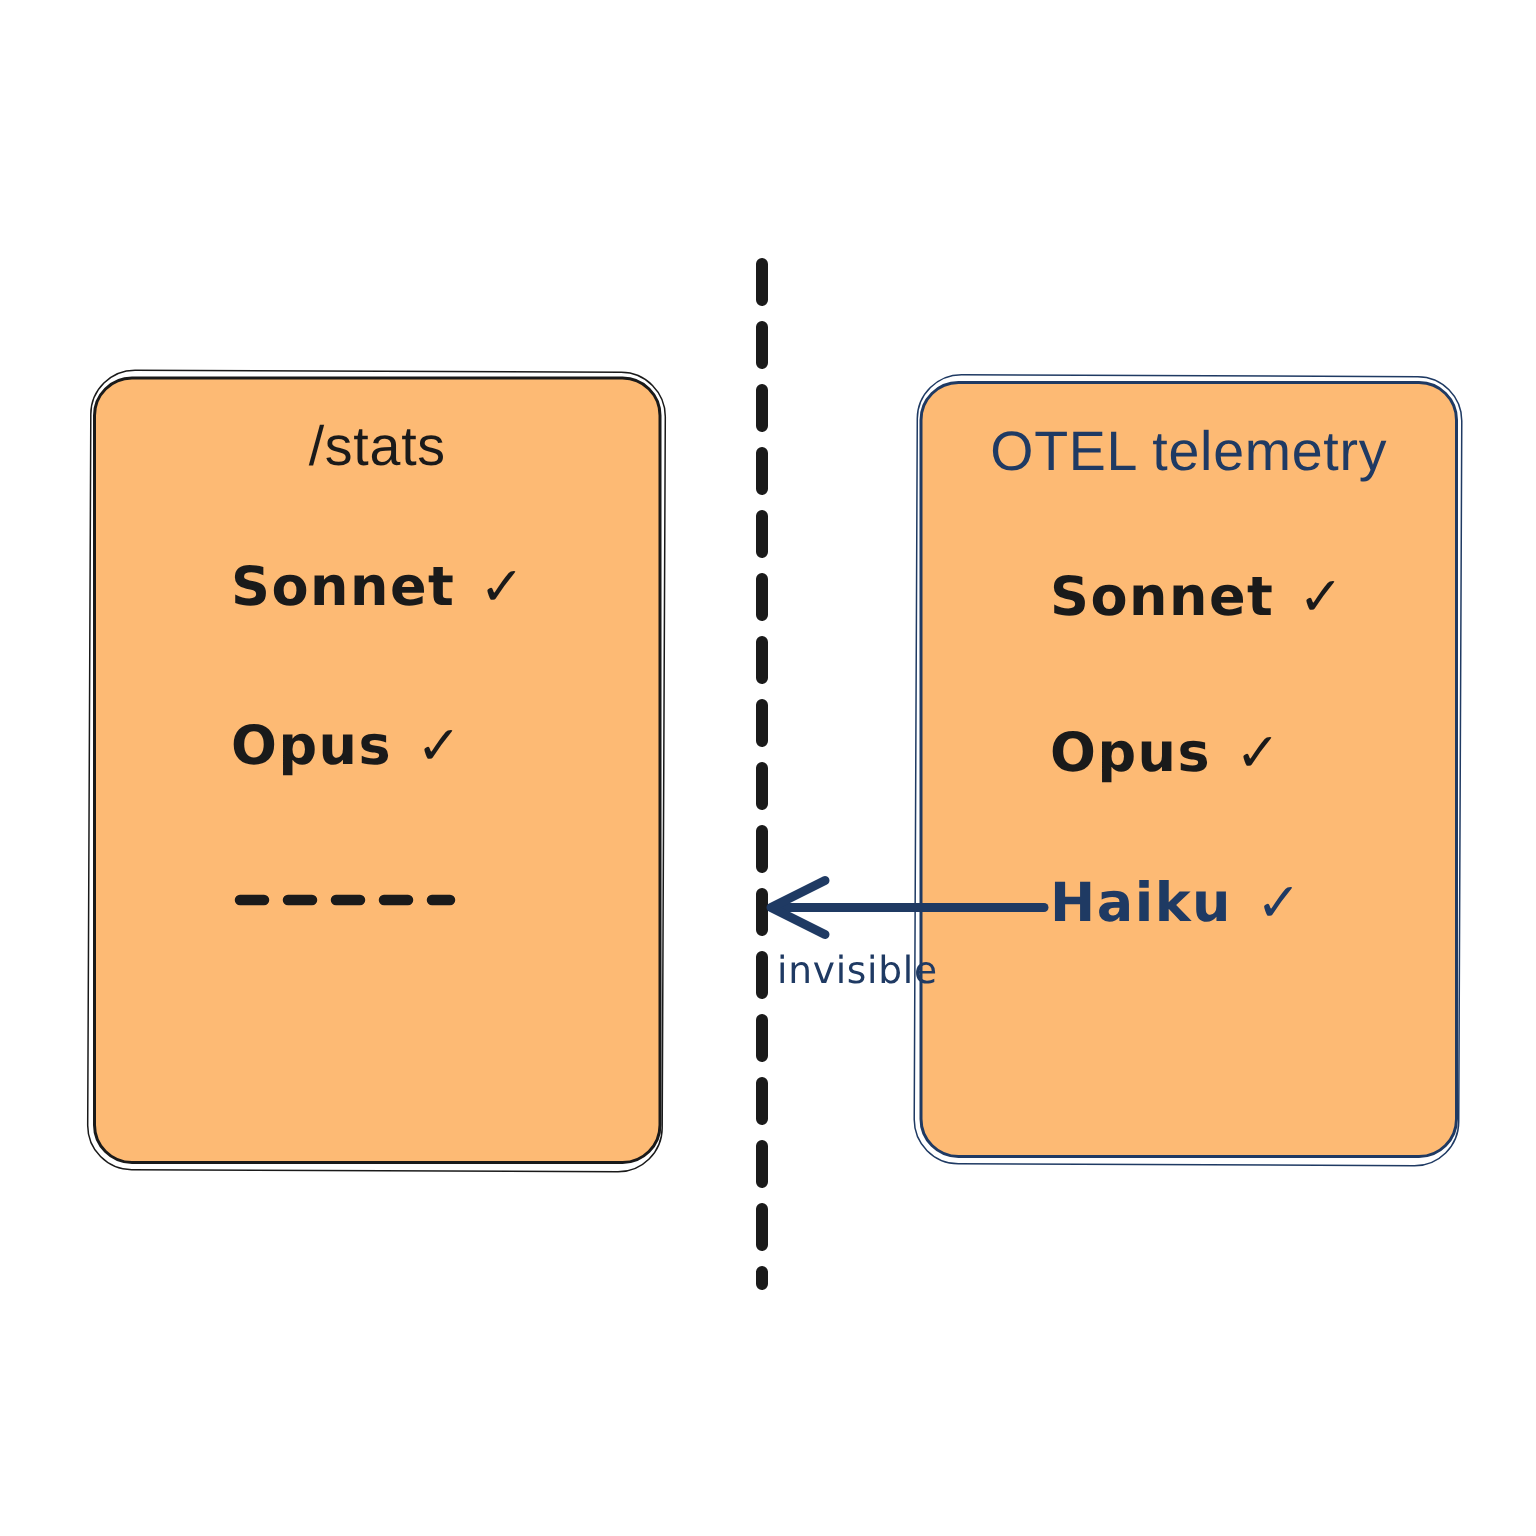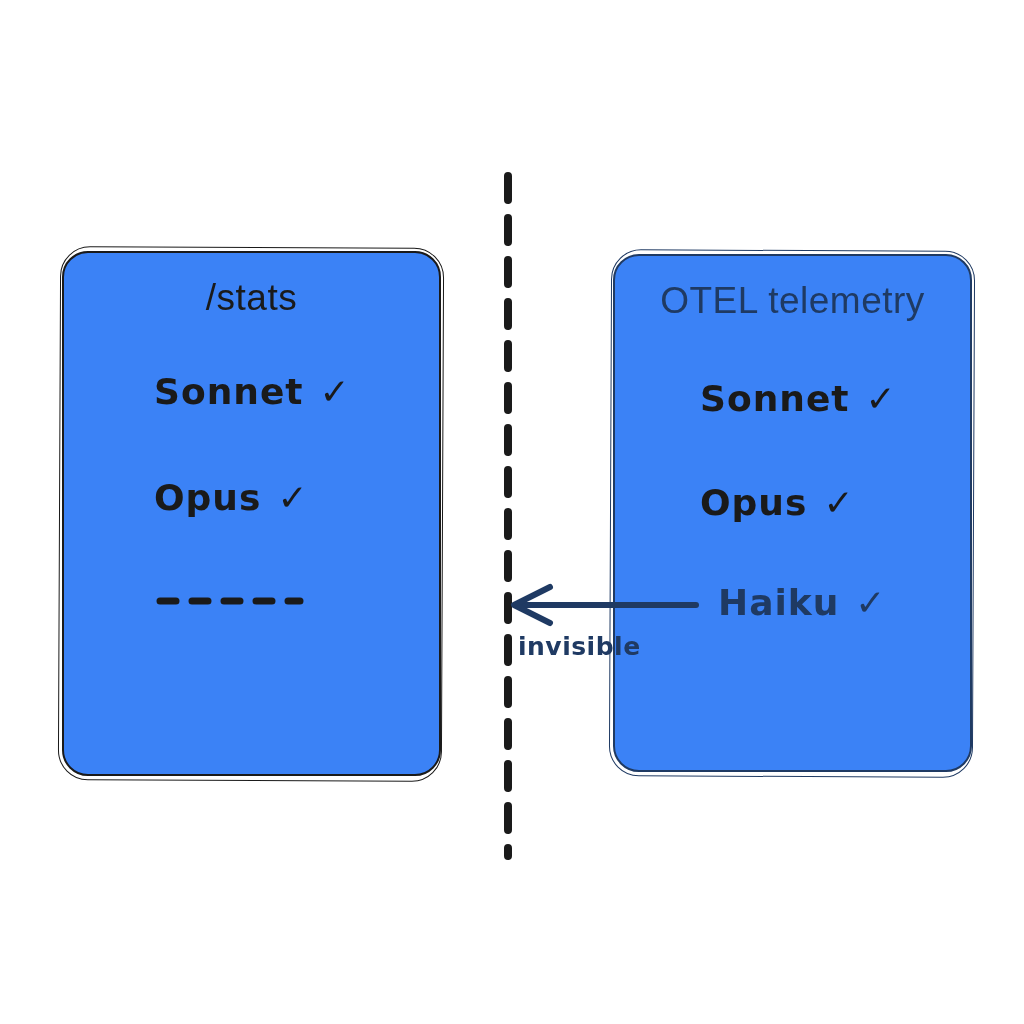--- a/index.html
+++ b/index.html
@@ -12,21 +12,21 @@
     width: 1024px;
     height: 1024px;
     background: var(--bg, #ffffff);
     overflow: hidden;
     font-family: "Liberation Sans", sans-serif;
   }
 
   
   .card {
     position: absolute;
-    background: #3b82f6;
+    background: #fdba74;
     border: 2.5px solid currentColor;
     border-radius: 26px;
   }
   .card::before {
     content: "";
     position: absolute;
     inset: -6px -4px -7px -5px;
     border: 1.6px solid currentColor;
     border-radius: 30px;
     transform: rotate(0.25deg);
@@ -62,21 +62,21 @@
     font-weight: 700;
     font-size: 36px;
     letter-spacing: 1px;
     color: var(--ink, #1a1a1a);
     white-space: nowrap;
   }
   .item .check {
     margin-left: 16px;
     font-weight: 700;
   }
-  .item.navy { color: var(--navy, #1f3a63); margin-left: 18px; }
+  .item.navy { color: var(--navy, #1f3a63); }
 
   .card-left  .row-0 { top: 118px; left: 90px; }
   .card-left  .row-1 { top: 224px; left: 90px; }
   .card-right .row-0 { top: 122px; left: 85px; }
   .card-right .row-1 { top: 226px; left: 85px; }
   .card-right .row-2 { top: 326px; left: 85px; }
 
   .dash-row {
     position: absolute;
     top: 340px; left: 90px;
@@ -88,21 +88,21 @@
     left: 500px; top: 168px;
   }
   .arrow-svg {
     position: absolute;
     left: 500px; top: 580px;
   }
   .invisible-label {
     position: absolute;
     left: 518px; top: 632px;
     font-family: "DejaVu Sans", sans-serif;
-    font-weight: 700;
+    font-weight: 400;
     font-size: 25px;
     letter-spacing: 0.5px;
     color: var(--navy, #1f3a63);
   }
 </style>
 </head>
 <body>
 
 <div class="canvas">
 

